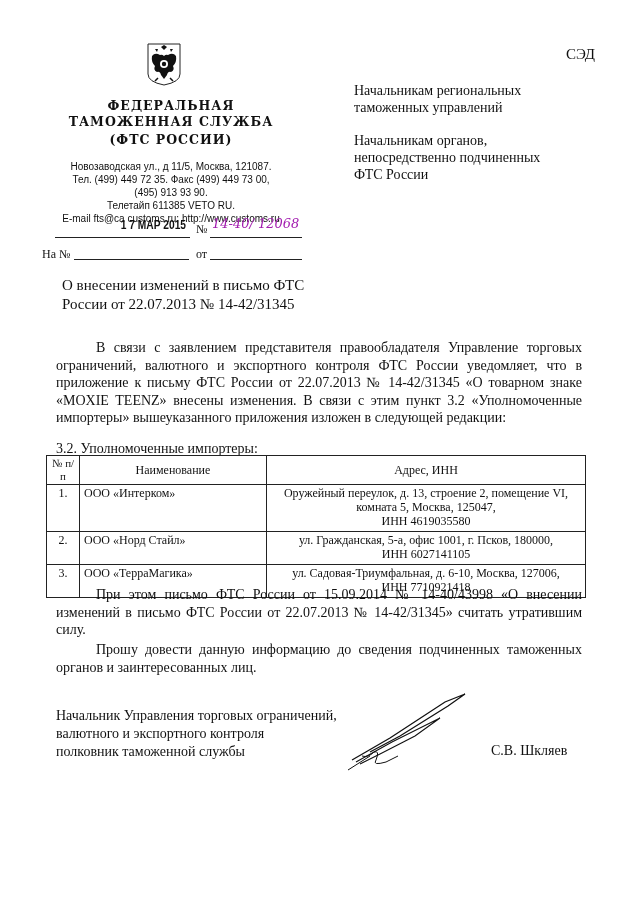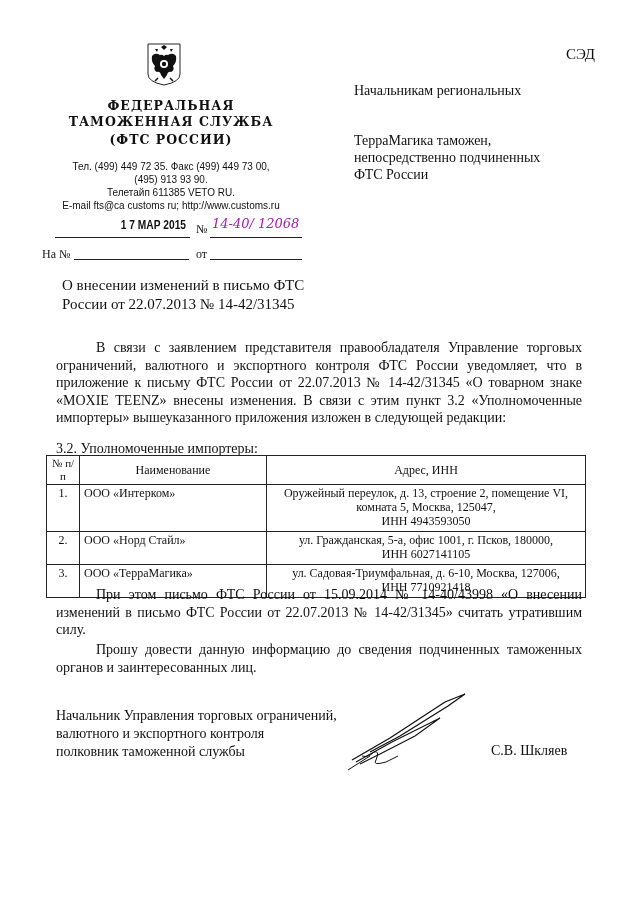--- a/index.html
+++ b/index.html
@@ -76,20 +76,21 @@
     <circle cx="18" cy="22" r="2.2" fill="#111"></circle>
     <path d="M12 36 l-3 3 M24 36 l3 3" stroke="#111" stroke-width="1.5"></path>
   </svg>
 </div>
 
 <div id="org-line1" class="abs org-title">ФЕДЕРАЛЬНАЯ</div>
 <div id="org-line2" class="abs org-title">ТАМОЖЕННАЯ СЛУЖБА</div>
 <div id="org-line3" class="abs org-title">(ФТС РОССИИ)</div>
 
 <div id="contact-block" class="abs contact">
+  <div>Новозаводская ул., д 11/5, Москва, 121087.</div>
   <div>Тел. (499) 449 72 35. Факс (499) 449 73 00,</div>
   <div>(495) 913 93 90.</div>
   <div>Телетайп 611385 VETO RU.</div>
   <div>E-mail fts@ca customs ru; http://www.customs.ru</div>
 </div>
 
 <div id="date-stamp" class="abs">1 7 МАР 2015</div>
 <div id="date-underline" class="abs"></div>
 <div id="num-sign" class="abs">№</div>
 <div id="reg-number" class="abs">14-40/ 12068</div>
@@ -97,23 +98,24 @@
 
 <div id="ref-label" class="abs">На №</div>
 <div id="ref-underline1" class="abs"></div>
 <div id="ref-ot" class="abs">от</div>
 <div id="ref-underline2" class="abs"></div>
 
 <div id="sed-mark" class="abs">СЭД</div>
 
 <div id="addressee-1" class="abs addressee">
   <div>Начальникам региональных</div>
+  <div>таможенных управлений</div>
 </div>
 <div id="addressee-2" class="abs addressee">
-  <div>ТерраМагика таможен,</div>
+  <div>Начальникам органов,</div>
   <div>непосредственно подчиненных</div>
   <div>ФТС России</div>
 </div>
 
 <div id="subject" class="abs">
   <div>О внесении изменений в письмо ФТС</div>
   <div>России от 22.07.2013 № 14-42/31345</div>
 </div>
 
 <div id="para-1" class="abs para indent">В связи с заявлением представителя правообладателя Управление торговых ограничений, валютного и экспортного контроля ФТС России уведомляет, что в приложение к письму ФТС России от 22.07.2013 № 14-42/31345 «О товарном знаке «MOXIE TEENZ» внесены изменения. В связи с этим пункт 3.2 «Уполномоченные импортеры» вышеуказанного приложения изложен в следующей редакции:</div>
@@ -125,21 +127,21 @@
       <tr>
     <th class="col-num hdr-num">№ п/п</th>
     <th class="col-name">Наименование</th>
     <th class="col-addr">Адрес, ИНН</th>
   </tr>
   <tr class="row-1">
     <td class="col-num">1.</td>
     <td class="col-name">ООО «Интерком»</td>
     <td class="col-addr">
       <div>Оружейный переулок, д. 13, строение 2, помещение VI, комната 5, Москва, 125047,</div>
-      <div>ИНН 4943593050</div>
+      <div>ИНН 4619035580</div>
     </td>
   </tr>
   <tr class="row-2">
     <td class="col-num">2.</td>
     <td class="col-name">ООО «Норд Стайл»</td>
     <td class="col-addr">
       <div>ул. Гражданская, 5-а, офис 1001, г. Псков, 180000,</div>
       <div>ИНН 6027141105</div>
     </td>
   </tr>

